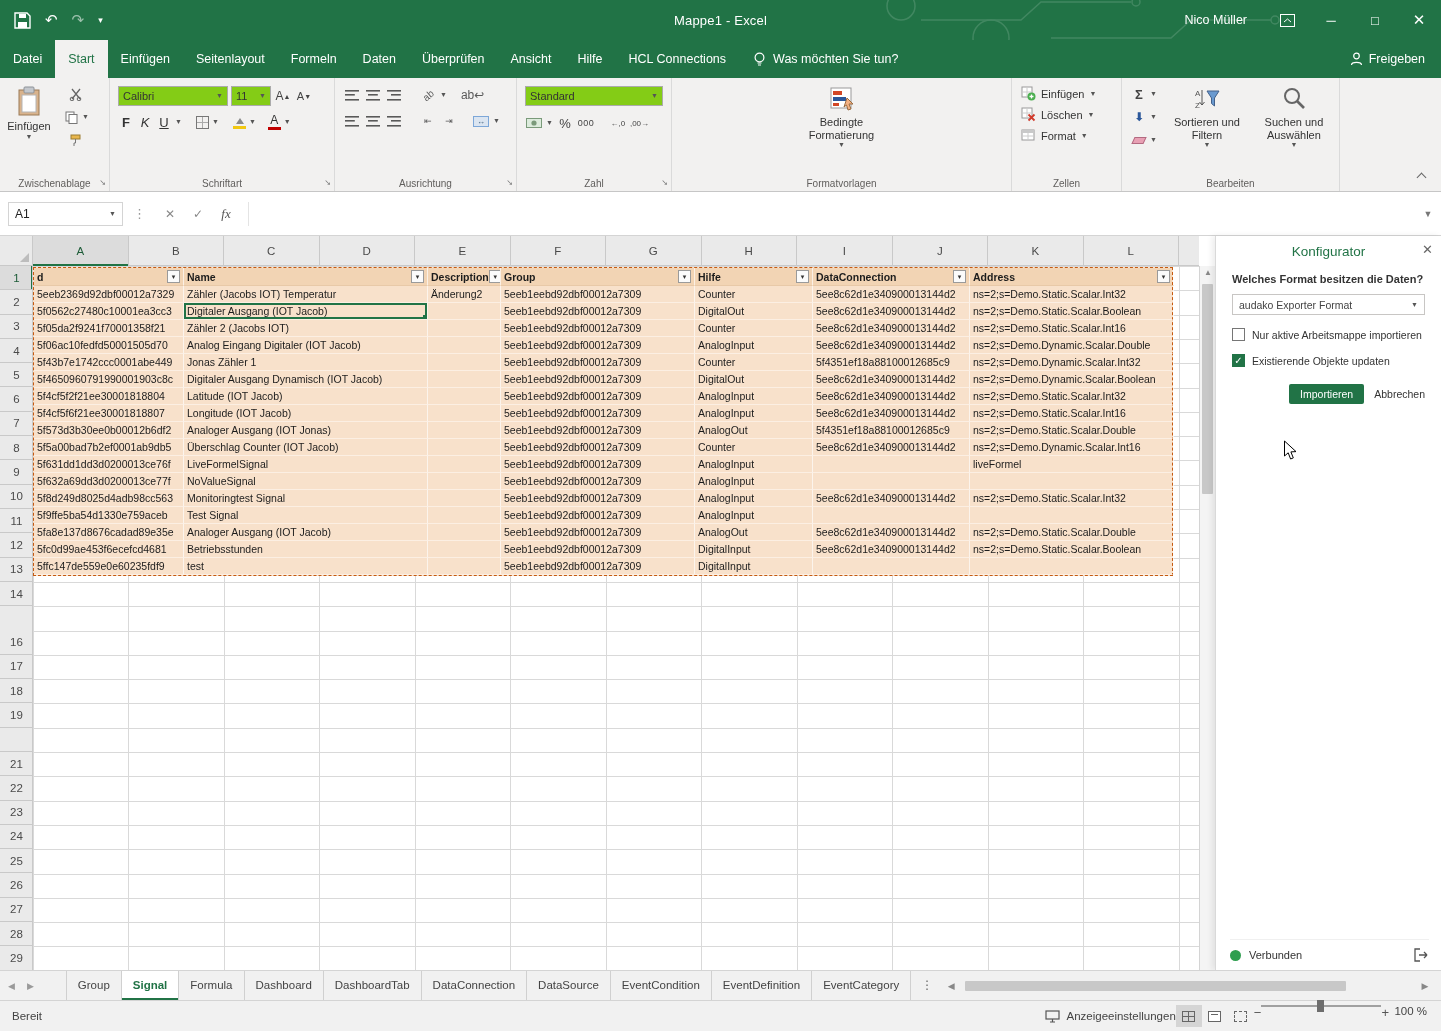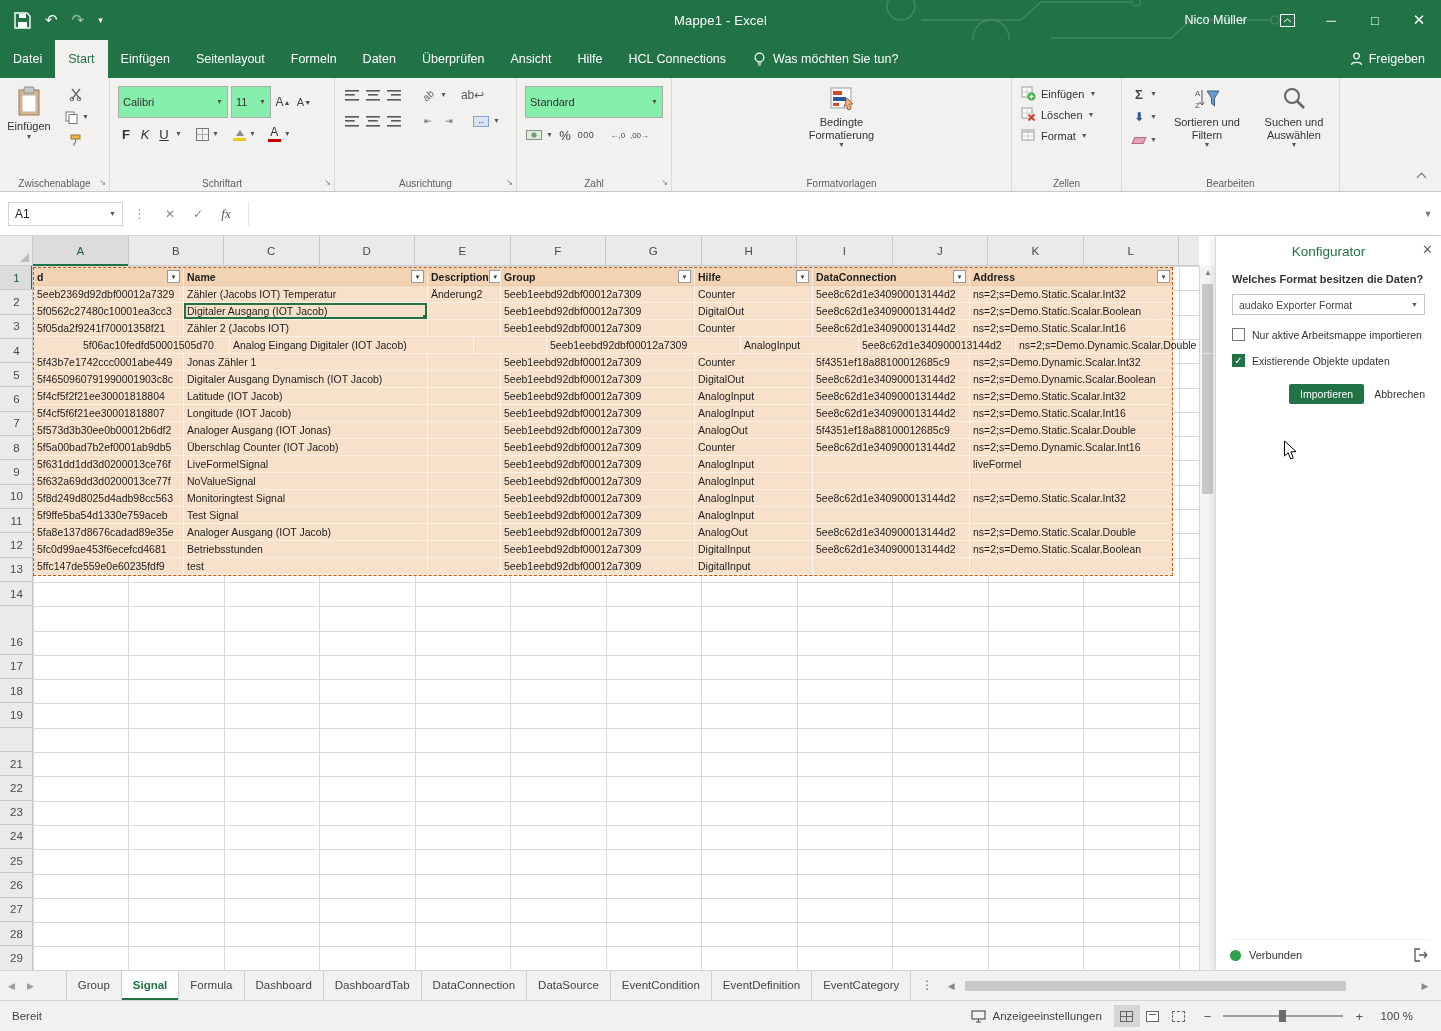--- a/index.html
+++ b/index.html
@@ -33,21 +33,21 @@
   
   .ribbon{position:absolute;left:0;top:78px;width:100%;height:114px;background:var(--ribbonbg);border-bottom:1px solid #c6c6c6;display:flex;}
   .rgroup{position:relative;height:100%;border-right:1px solid #dadada;padding-top:5px;flex:none;}
   .glabel{position:absolute;bottom:2px;left:0;width:100%;text-align:center;font-size:10px;color:#605e5c;white-space:nowrap;}
   .launch{position:absolute;right:3px;bottom:4px;font-size:8px;color:#777;}
   .g-clip{width:110px}.g-font{width:225px}.g-align{width:182px}.g-num{width:155px}.g-styles{width:340px}.g-cells{width:110px}.g-edit{width:218px}
   .bigbtn{display:flex;flex-direction:column;align-items:center;text-align:center;font-size:11px;line-height:12.5px;color:#333;padding-top:3px;}
   .bigbtn .ic{margin-bottom:4px;}
   .dd{font-size:7px;color:#555;line-height:8px;}
   .rrow{display:flex;align-items:center;gap:3px;margin:3px 0 0 8px;}
-  .combo{display:flex;align-items:center;justify-content:space-between;background:#86efac;border:1px solid #ababab;height:32px;padding:0 4px;font-size:11px;color:#333;}
+  .combo{display:flex;align-items:center;justify-content:space-between;background:#84cc16;border:1px solid #ababab;height:20px;padding:0 4px;font-size:11px;color:#333;}
   .sic{display:inline-flex;align-items:center;justify-content:center;min-width:18px;height:18px;font-size:11px;color:#444;}
   .lines{display:inline-block;width:14px;height:11px;background-image:linear-gradient(#595959,#595959),linear-gradient(#595959,#595959),linear-gradient(#595959,#595959);background-repeat:no-repeat;background-size:100% 1.6px,70% 1.6px,100% 1.6px;background-position:0 0,0 4.6px,0 9.2px;}
   .lines.c{background-position:0 0,center 4.6px,0 9.2px;}
   .lines.r{background-position:0 0,right 4.6px,0 9.2px;}
   .fk{font-size:13px;color:#333;width:16px;text-align:center;}
   .redbar{display:inline-block;width:13px;border-bottom:3px solid #c00000;font-size:12px;color:#333;text-align:center;line-height:13px;}
   .ylwbar{display:inline-block;width:13px;border-bottom:3px solid #f2c811;line-height:10px;text-align:center;}
   .borderic{display:inline-block;width:13px;height:13px;border:1px solid #777;background-image:linear-gradient(#aaa,#aaa),linear-gradient(#aaa,#aaa);background-repeat:no-repeat;background-size:1px 100%,100% 1px;background-position:center 0,0 center;}
   .chevup{display:inline-block;width:7px;height:7px;border-left:1.6px solid #666;border-top:1.6px solid #666;transform:rotate(45deg);}
   .minicol{display:flex;flex-direction:column;gap:5px;margin:2px 6px 0 4px;}
@@ -117,21 +117,21 @@
   .stab.active{background:#fff;color:var(--accent);font-weight:bold;box-shadow:inset 0 -2px 0 var(--accent);}
   .smore{line-height:29px;color:#666;font-size:12px;padding:0 10px;}
   .hscroll{margin-left:auto;display:flex;align-items:center;gap:2px;padding-right:8px;width:560px;}
   .harr{font-size:9px;color:#888;width:16px;text-align:center;}
   .htrack{flex:1;height:12px;background:#f1f1f1;position:relative;}
   .hthumb{position:absolute;left:4px;top:1px;height:10px;width:84%;background:#c8c8c8;border-radius:1px;}
 
   
   .statusbar{position:absolute;left:0;top:1000px;width:100%;height:31px;background:#f1f1f1;border-top:1px solid #d4d4d4;display:flex;align-items:center;font-size:11.5px;color:#444;z-index:6;}
   .sb-left{margin-left:12px;}
-  .sb-right{margin-left:auto;display:flex;align-items:center;gap:12px;padding-right:28px;}
+  .sb-right{margin-left:auto;display:flex;gap:0;padding-right:14px;}
   .sb-disp{display:flex;align-items:center;gap:6px;}
   .viewbtns{display:flex;align-items:center;}
   .vb{width:26px;height:22px;display:flex;align-items:center;justify-content:center;}
   .vb.active{background:#d5d5d5;}
   .vglyph{width:13px;height:11px;border:1px solid #666;}
   .vglyph.grid{background-image:linear-gradient(#666,#666),linear-gradient(#666,#666);background-repeat:no-repeat;background-size:1px 100%,100% 1px;background-position:center 0,0 center;}
   .vglyph.page{background:linear-gradient(#666,#666) center 2px/7px 1px no-repeat,#fff;}
   .vglyph.brk{border-style:dashed;}
   .zoomtrack{width:120px;height:2px;background:#a0a0a0;position:relative;}
   .zoomtrack:before{content:'';position:absolute;left:50%;top:-3px;width:1px;height:8px;background:#8a8a8a;}
@@ -560,21 +560,21 @@
         <div class="trow">
           <div class="tcell" style="width: 150px;">5f05da2f9241f70001358f21</div>
           <div class="tcell" style="width: 244px;">Zähler 2 (Jacobs IOT)</div>
           <div class="tcell" style="width: 73px;"></div>
           <div class="tcell" style="width: 194px;">5eeb1eebd92dbf00012a7309</div>
           <div class="tcell" style="width: 118px;">Counter</div>
           <div class="tcell" style="width: 157px;">5ee8c62d1e340900013144d2</div>
           <div class="tcell" style="width: 204px;">ns=2;s=Demo.Static.Scalar.Int16</div>
         </div>
         <div class="trow">
-          <div class="tcell" style="width: 150px; margin-left: 46px;">5f06ac10fedfd50001505d70</div>
+          <div class="tcell" style="width: 150px;">5f06ac10fedfd50001505d70</div>
           <div class="tcell" style="width: 244px;">Analog Eingang Digitaler (IOT Jacob)</div>
           <div class="tcell" style="width: 73px;"></div>
           <div class="tcell" style="width: 194px;">5eeb1eebd92dbf00012a7309</div>
           <div class="tcell" style="width: 118px;">AnalogInput</div>
           <div class="tcell" style="width: 157px;">5ee8c62d1e340900013144d2</div>
           <div class="tcell" style="width: 204px;">ns=2;s=Demo.Dynamic.Scalar.Double</div>
         </div>
         <div class="trow">
           <div class="tcell" style="width: 150px;">5f43b7e1742ccc0001abe449</div>
           <div class="tcell" style="width: 244px;">Jonas Zähler 1</div>

